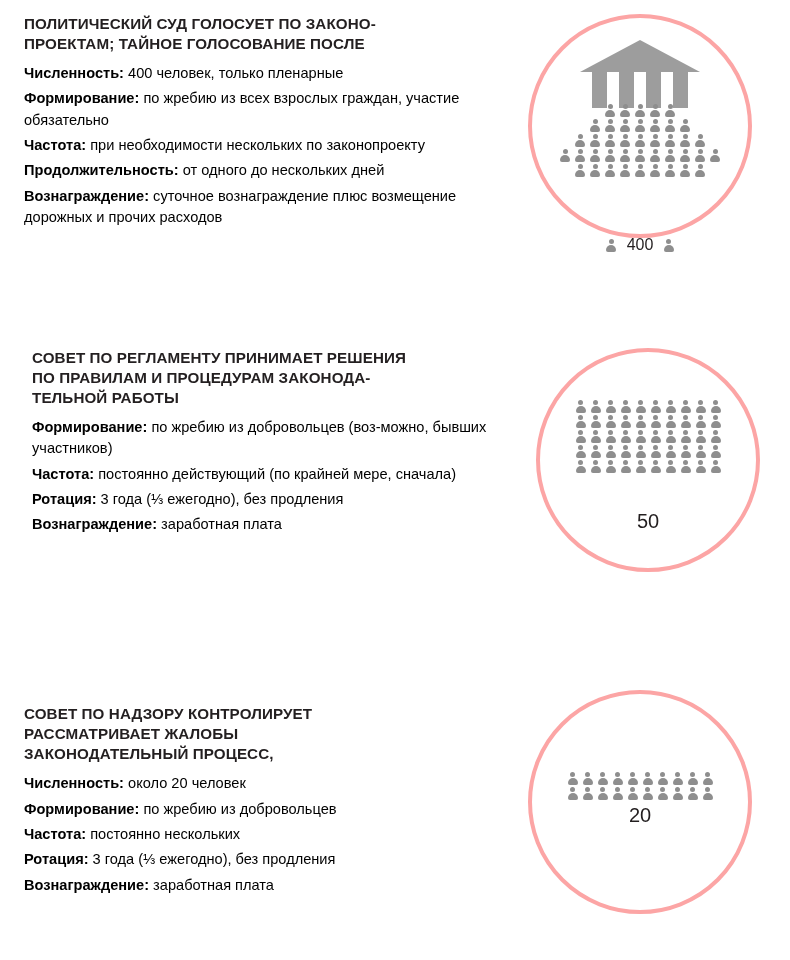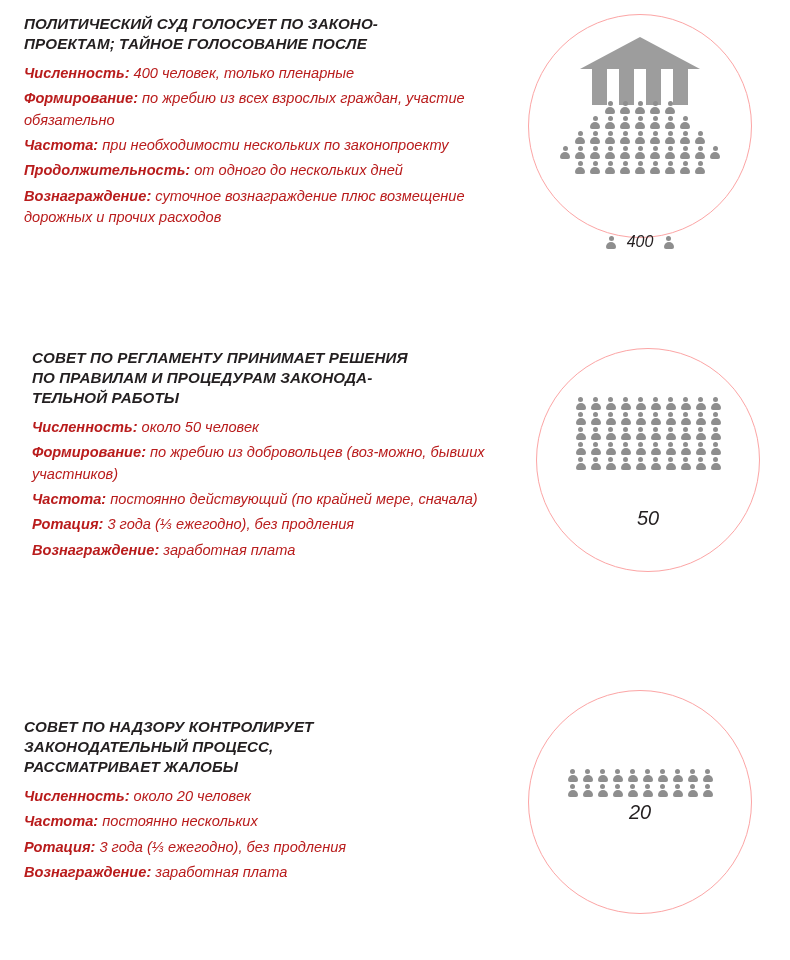--- a/index.html
+++ b/index.html
@@ -13,21 +13,20 @@
     font-family: "Liberation Sans", sans-serif;
     color: #231f20;
     position: relative;
     overflow: hidden;
   }
   .page {
     width: 790px;
     height: 960px;
     position: relative;
     box-sizing: border-box;
-    font-style: italic;
   }
   .block {
     position: absolute;
     left: 0;
     width: 790px;
     display: flex;
     flex-direction: row;
     align-items: flex-start;
   }
   .text-col {
@@ -42,34 +41,34 @@
     letter-spacing: 0.1px;
     margin: 0 0 9px 0;
     text-transform: uppercase;
     color: #231f20;
   }
   .title .ln { display: block; }
   .row {
     font-size: 14.6px;
     line-height: 1.46;
     margin: 0 0 4px 0;
-    color: #b91c1c;
+    color: #000000;
   }
   .row b {
     font-weight: bold;
   }
   .diagram-col {
     position: relative;
     width: 300px;
     display: flex;
     justify-content: center;
   }
   .circle {
     border-radius: 50%;
-    border: 1px solid #fca5a5;
+    border: 4px solid #fca5a5;
     background: #ffffff;
     position: relative;
     box-sizing: border-box;
   }
   .circle-1 { width: 224px; height: 224px; }
   .circle-2 { width: 224px; height: 224px; }
   .circle-3 { width: 224px; height: 224px; }
 
   
   .temple {
@@ -243,21 +242,20 @@
     </div>
   </div>
 
   <div class="block" style="top:348px;padding-left:8px;">
     <div class="text-col">
       <div class="title">
         <span class="ln">СОВЕТ ПО РЕГЛАМЕНТУ ПРИНИМАЕТ РЕШЕНИЯ</span>
         <span class="ln">ПО ПРАВИЛАМ И ПРОЦЕДУРАМ ЗАКОНОДА-</span>
         <span class="ln">ТЕЛЬНОЙ РАБОТЫ</span>
       </div>
-      <p class="row"><b>Численность:</b> <span>около 50 человек</span></p>
       <p class="row"><b>Формирование:</b> <span>по жребию из добровольцев (воз-можно, бывших участников)</span></p>
       <p class="row"><b>Частота:</b> <span>постоянно действующий (по крайней мере, сначала)</span></p>
       <p class="row"><b>Ротация:</b> <span>3 года (⅓ ежегодно), без продления</span></p>
       <p class="row"><b>Вознаграждение:</b> <span>заработная плата</span></p>
     </div>
     <div class="diagram-col">
       <div class="circle circle-2">
         <div class="people-rows" id="people-2" style="top:48px;">
             <div class="prow">
               <span class="person"></span>
@@ -322,24 +320,25 @@
           </div>
         <div class="count-label" style="top:158px;">50</div>
       </div>
     </div>
   </div>
 
   <div class="block" style="top:690px;align-items:center;">
     <div class="text-col">
       <div class="title">
         <span class="ln">СОВЕТ ПО НАДЗОРУ КОНТРОЛИРУЕТ</span>
+        <span class="ln">РАССМАТРИВАЕТ ЖАЛОБЫ</span>
         <span class="ln">ЗАКОНОДАТЕЛЬНЫЙ ПРОЦЕСС,</span>
-        <span class="ln">РАССМАТРИВАЕТ ЖАЛОБЫ</span>
       </div>
       <p class="row"><b>Численность:</b> <span>около 20 человек</span></p>
+      <p class="row"><b>Формирование:</b> <span>по жребию из добровольцев</span></p>
       <p class="row"><b>Частота:</b> <span>постоянно нескольких</span></p>
       <p class="row"><b>Ротация:</b> <span>3 года (⅓ ежегодно), без продления</span></p>
       <p class="row"><b>Вознаграждение:</b> <span>заработная плата</span></p>
     </div>
     <div class="diagram-col">
       <div class="circle circle-3">
         <div class="people-rows" id="people-3" style="top:78px;">
             <div class="prow">
               <span class="person"></span>
               <span class="person"></span>

